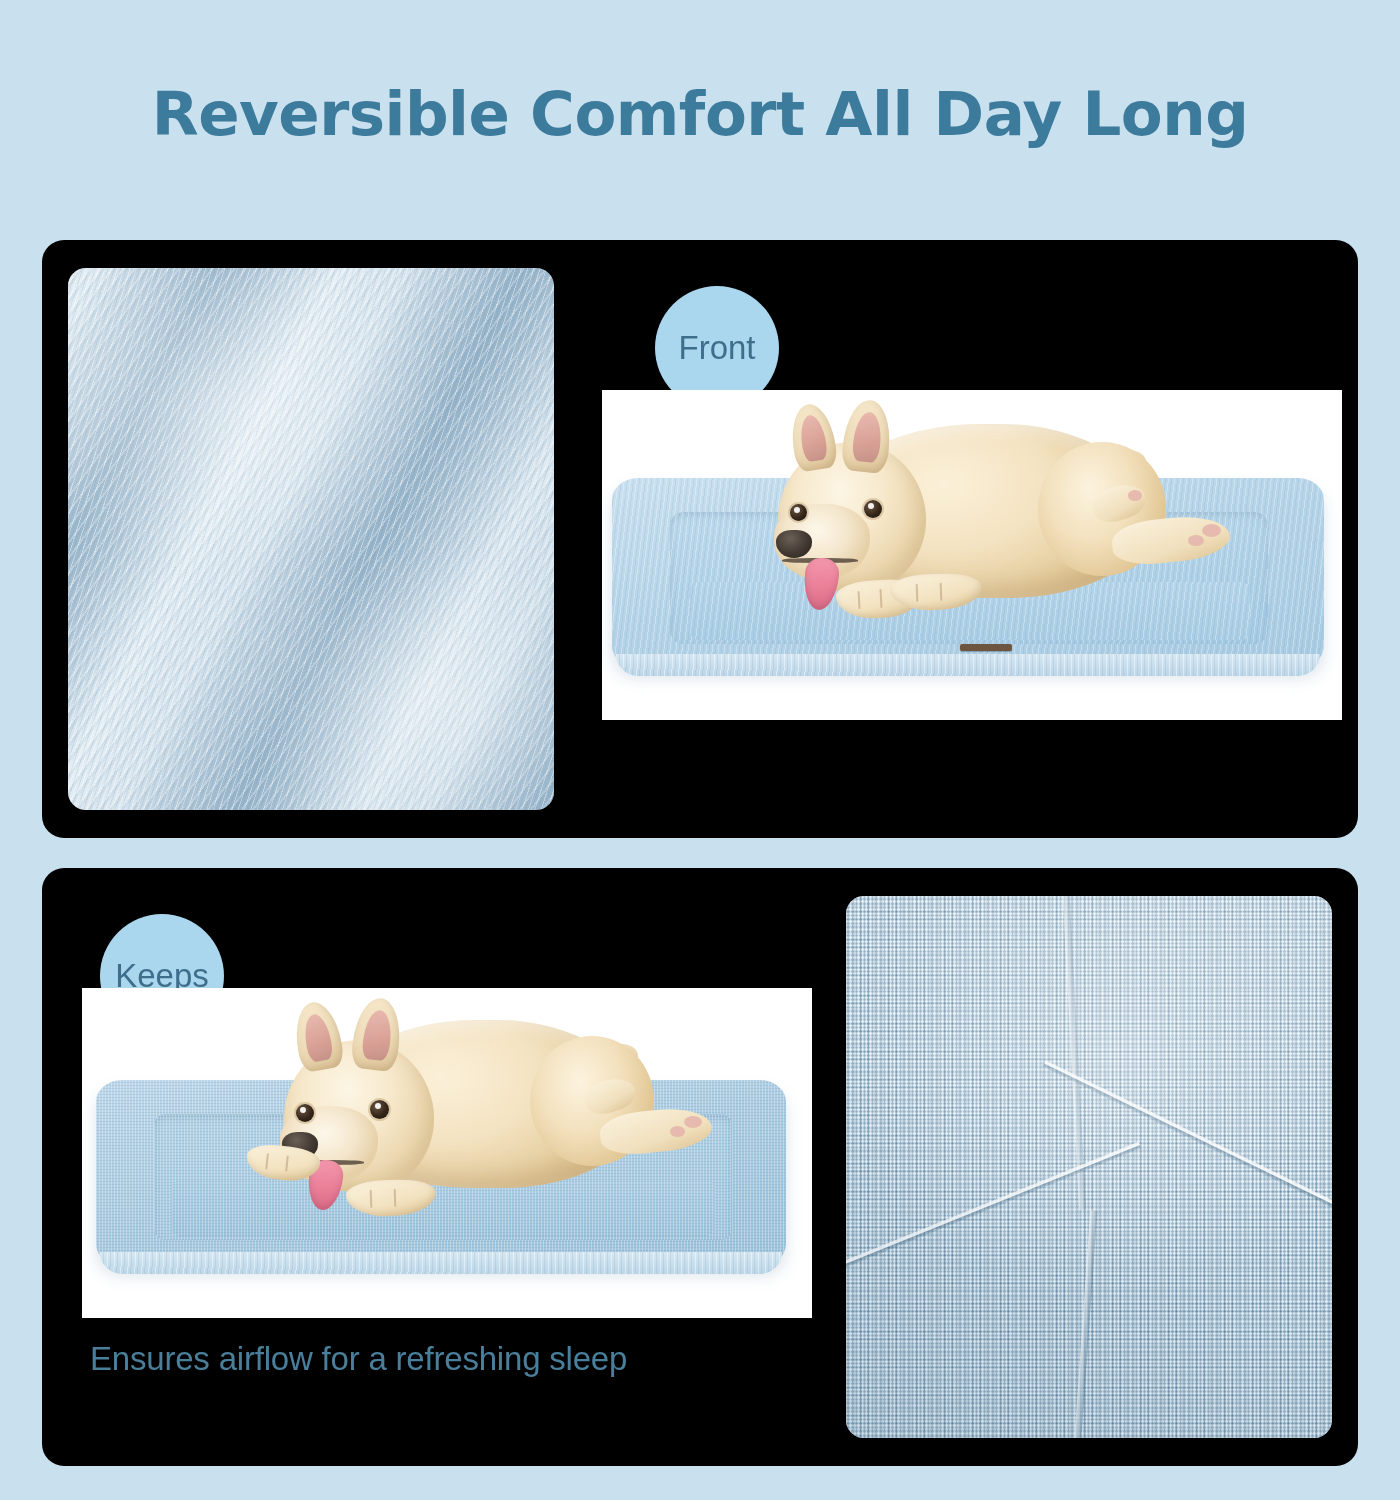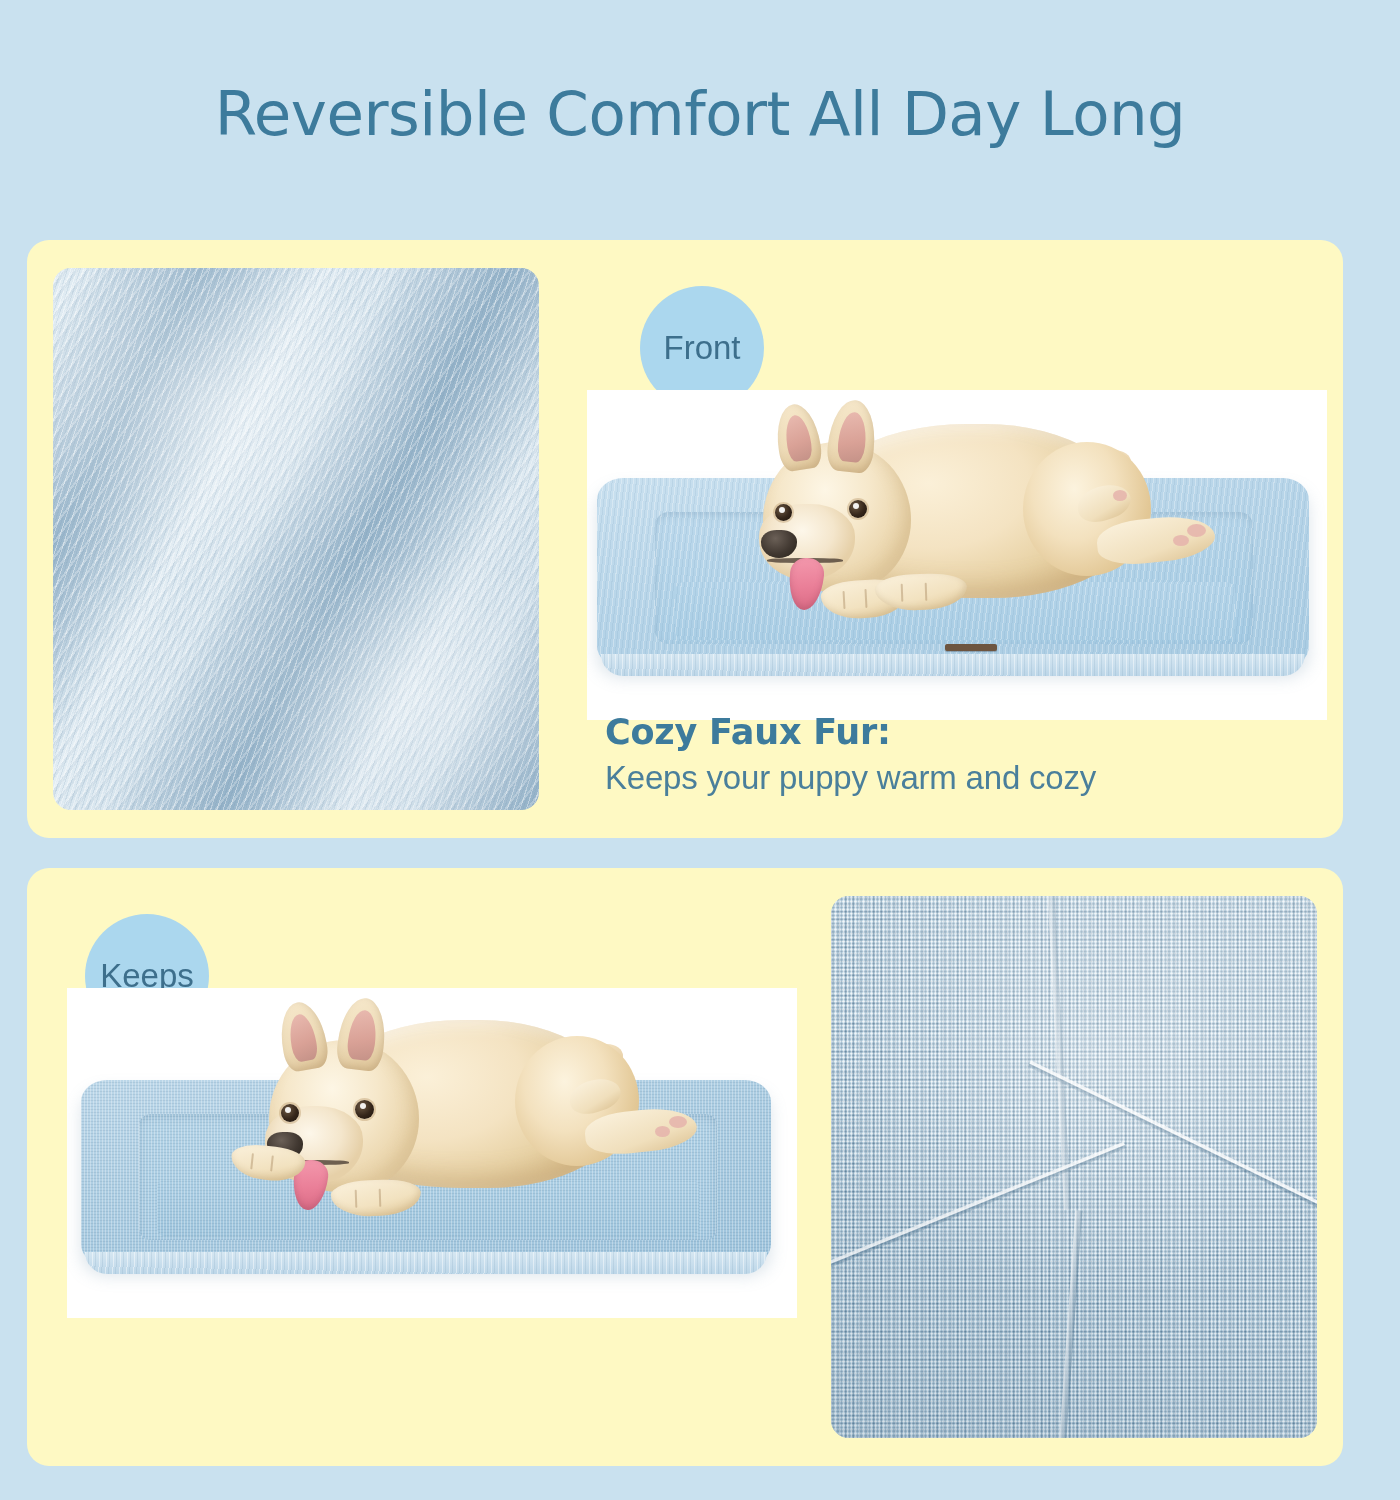--- a/index.html
+++ b/index.html
@@ -14,34 +14,34 @@
   }
 
   
   .page-title {
     position: absolute;
     top: 78px;
     left: 0;
     width: 1400px;
     text-align: center;
     font-family: "DejaVu Sans", sans-serif;
-    font-weight: normal;
+    font-weight: bold;
     font-size: 61px;
     letter-spacing: -0.5px;
     color: #3d7b9c;
     white-space: nowrap;
     transform: scaleX(1.0);
   }
 
   
   .card {
     position: absolute;
-    left: 27px;
+    left: 42px;
     width: 1316px;
-    background: #fef9c3;
+    background: #000000;
     border-radius: 22px;
   }
   .card-top    { top: 240px;  height: 598px; }
   .card-bottom { top: 868px;  height: 598px; }
 
   
   .texture {
     position: absolute;
     border-radius: 18px;
     overflow: hidden;
@@ -442,24 +442,20 @@
         <div class="toe-line" style="position:absolute; left:22px; top:10px; width:2px; height:18px;"></div>
         <div class="toe-line" style="position:absolute; left:44px; top:9px; width:2px; height:19px;"></div>
       </div>
       <div class="d-part paw" style="left:170px; top:176px; width:92px; height:36px; transform: rotate(-2deg);">
         <div class="toe-line" style="position:absolute; left:26px; top:9px; width:2px; height:18px;"></div>
         <div class="toe-line" style="position:absolute; left:50px; top:9px; width:2px; height:18px;"></div>
       </div>
     </div>
   </div>
 
-  <div class="caption caption-top">
-    <div class="cap-title">Cozy Faux Fur:</div>
-    <div class="cap-sub">Keeps your puppy warm and cozy</div>
-  </div>
 </div>
 
 <div class="card card-bottom">
 
   <div class="badge badge-back">
     <span>Keeps</span>
   </div>
 
   <div class="photo photo-bottom">
 
@@ -535,14 +531,15 @@
     <div class="linen-weave"></div>
     <div class="linen-weave2"></div>
     <div class="seam seam-d"></div>
     <div class="seam seam-a"></div>
     <div class="seam seam-b"></div>
     <div class="seam seam-c"></div>
     <div class="linen-shade"></div>
   </div>
 
   <div class="caption caption-bottom">
+    <div class="cap-sub">Ensures airflow for a refreshing sleep</div>
   </div>
 </div>
 
 </body></html>

